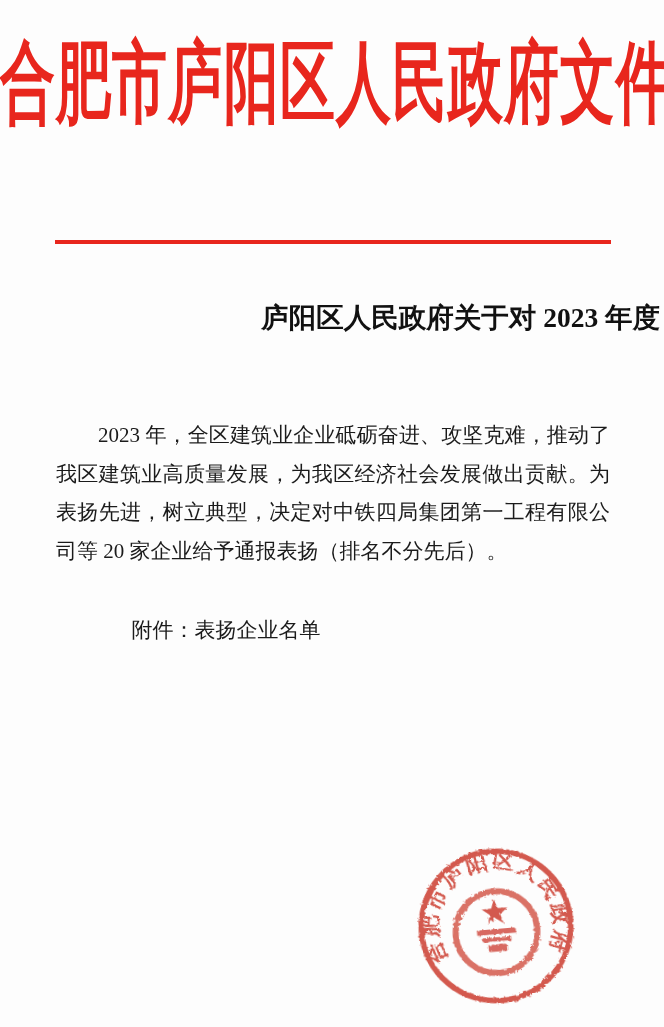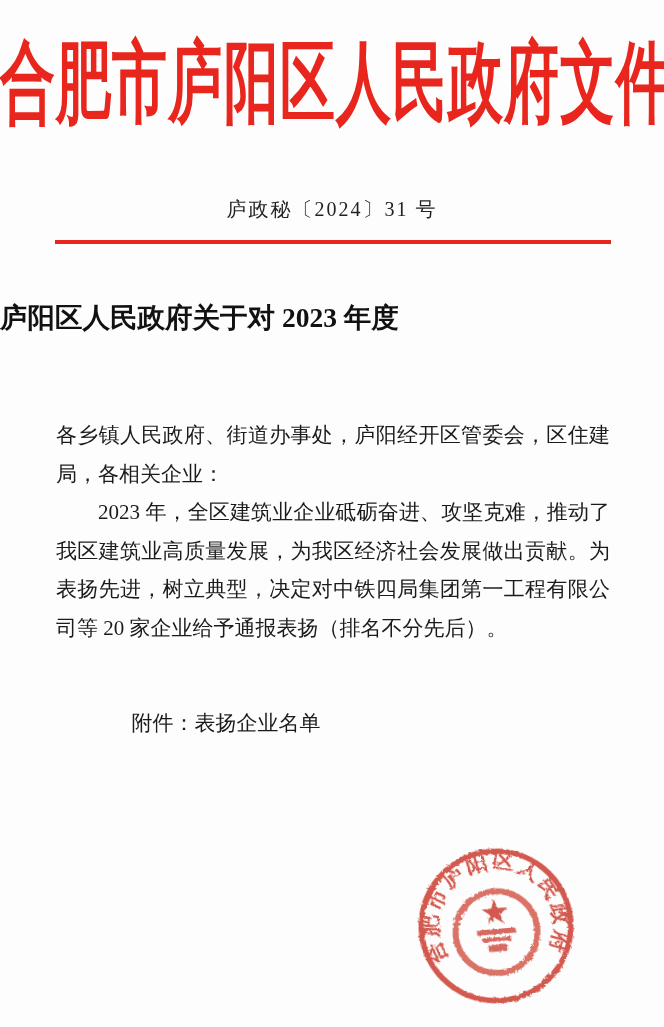--- a/index.html
+++ b/index.html
@@ -30,33 +30,33 @@
   .doc-number{
     position:absolute;top:196px;left:0;right:0;
     text-align:center;font-size:20px;letter-spacing:2px;
     color:#222222;
   }
   .red-line{
     position:absolute;top:240px;left:55px;width:556px;height:4px;
     background:var(--accent_red);
   }
   .doc-title{
-    position:absolute;top:296px;left:0;right:12px;
-    text-align:left;font-weight:bold;
+    position:absolute;top:296px;left:0;right:4px;
+    text-align:right;font-weight:bold;
     font-size:27.5px;line-height:43px;color:#111111;
   }
   .body-text{
     position:absolute;top:416px;left:56px;width:554px;
     font-size:21px;line-height:38.6px;
     text-align:justify;word-break:break-all;
     color:var(--text_black);
   }
   .body-text p{margin:0;}
   .body-text p.indent{text-indent:2em;}
-  .body-text p.attachment{margin-top:56px;text-indent:3.6em;}
+  .body-text p.attachment{margin-top:41px;text-indent:3.6em;}
   .issue-date{
     position:absolute;top:963px;left:422px;
     font-size:21px;letter-spacing:1px;color:#151515;
     z-index:1;white-space:nowrap;
   }
   .seal{
     position:absolute;left:409px;top:839px;
     width:174px;height:174px;
     color:var(--seal_red);
     mix-blend-mode:multiply;opacity:0.82;
@@ -69,30 +69,28 @@
     font-weight:bold;
   }
 </style>
 </head>
 <body>
 
 <div class="page">
 
   <div class="header-title">合肥市庐阳区人民政府文件</div>
 
-  <div class="doc-number">庐政秘〔2024〕31 号</div>
 
   <div class="red-line"></div>
 
   <div class="doc-title">
     <div>庐阳区人民政府关于对 2023 年度</div>
   </div>
 
   <div class="body-text">
-    <p>各乡镇人民政府、街道办事处，庐阳经开区管委会，区住建局，各相关企业：</p>
     <p class="indent">2023 年，全区建筑业企业砥砺奋进、攻坚克难，推动了我区建筑业高质量发展，为我区经济社会发展做出贡献。为表扬先进，树立典型，决定对中铁四局集团第一工程有限公司等 20 家企业给予通报表扬（排名不分先后）。</p>
     <p class="attachment">附件：表扬企业名单</p>
   </div>
 
 
   <svg class="seal" viewBox="-85 -85 170 170" aria-hidden="true">
     <defs>
       <filter id="roughen" x="-15%" y="-15%" width="130%" height="130%">
         <feTurbulence type="fractalNoise" baseFrequency="0.35" numOctaves="2" seed="7" result="n"></feTurbulence>
         <feDisplacementMap in="SourceGraphic" in2="n" scale="3.5"></feDisplacementMap>

